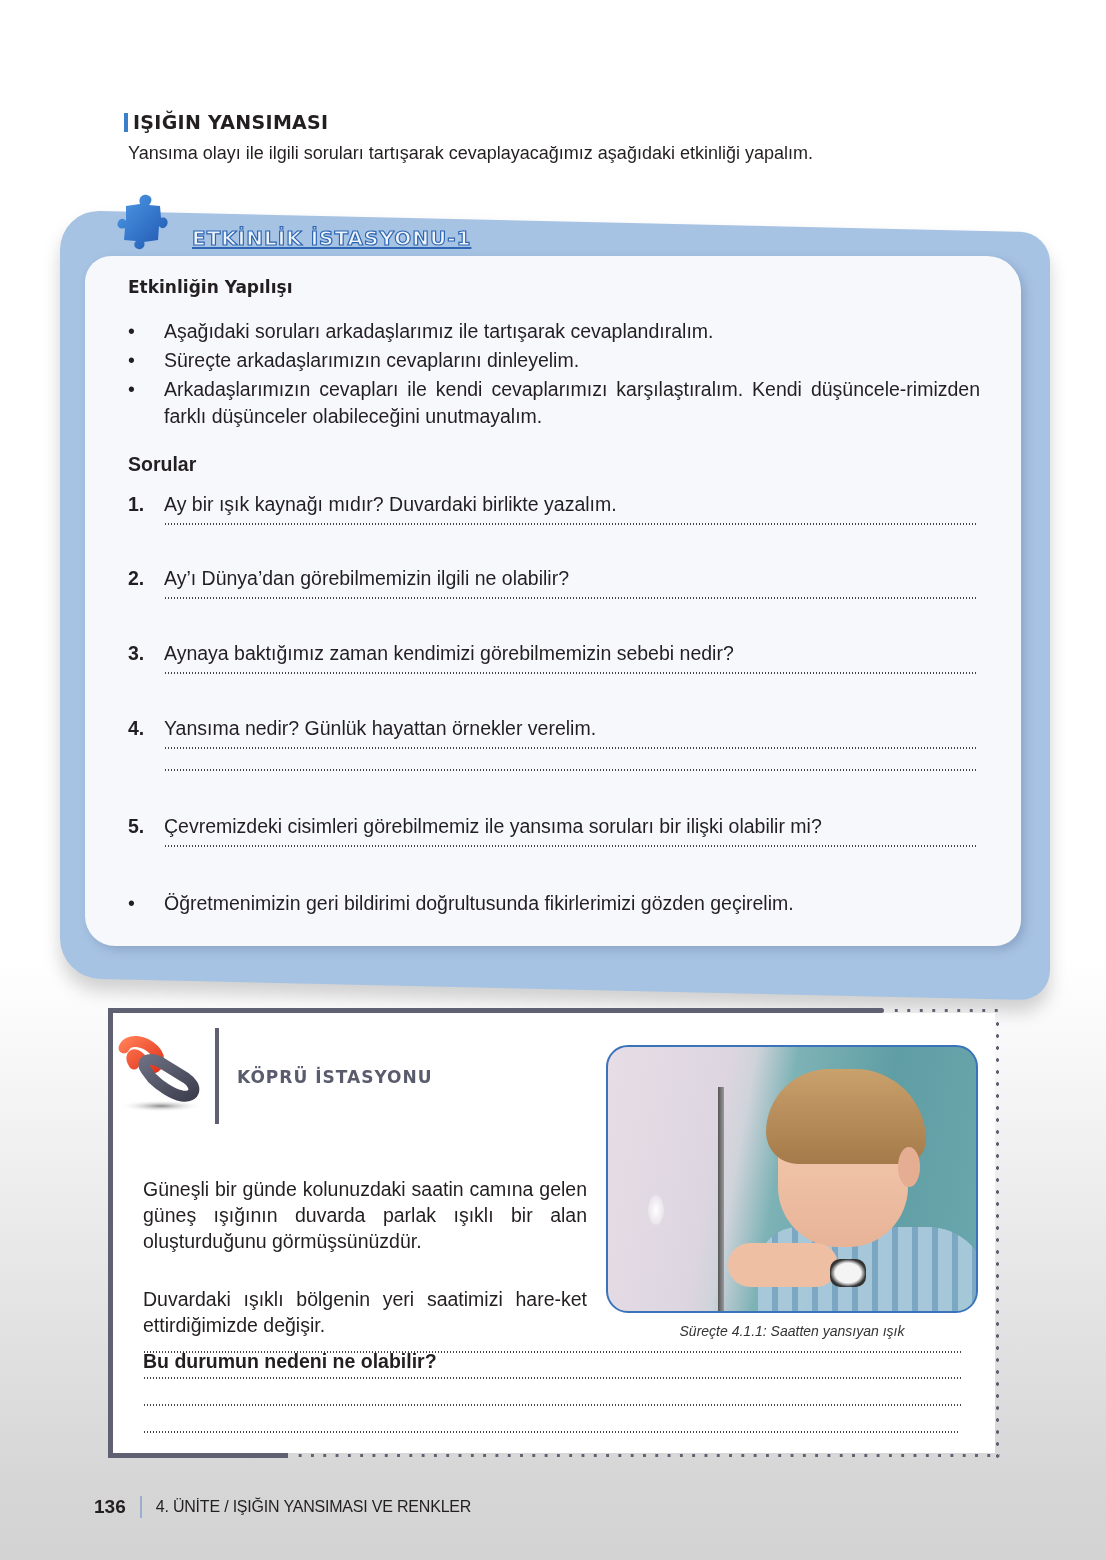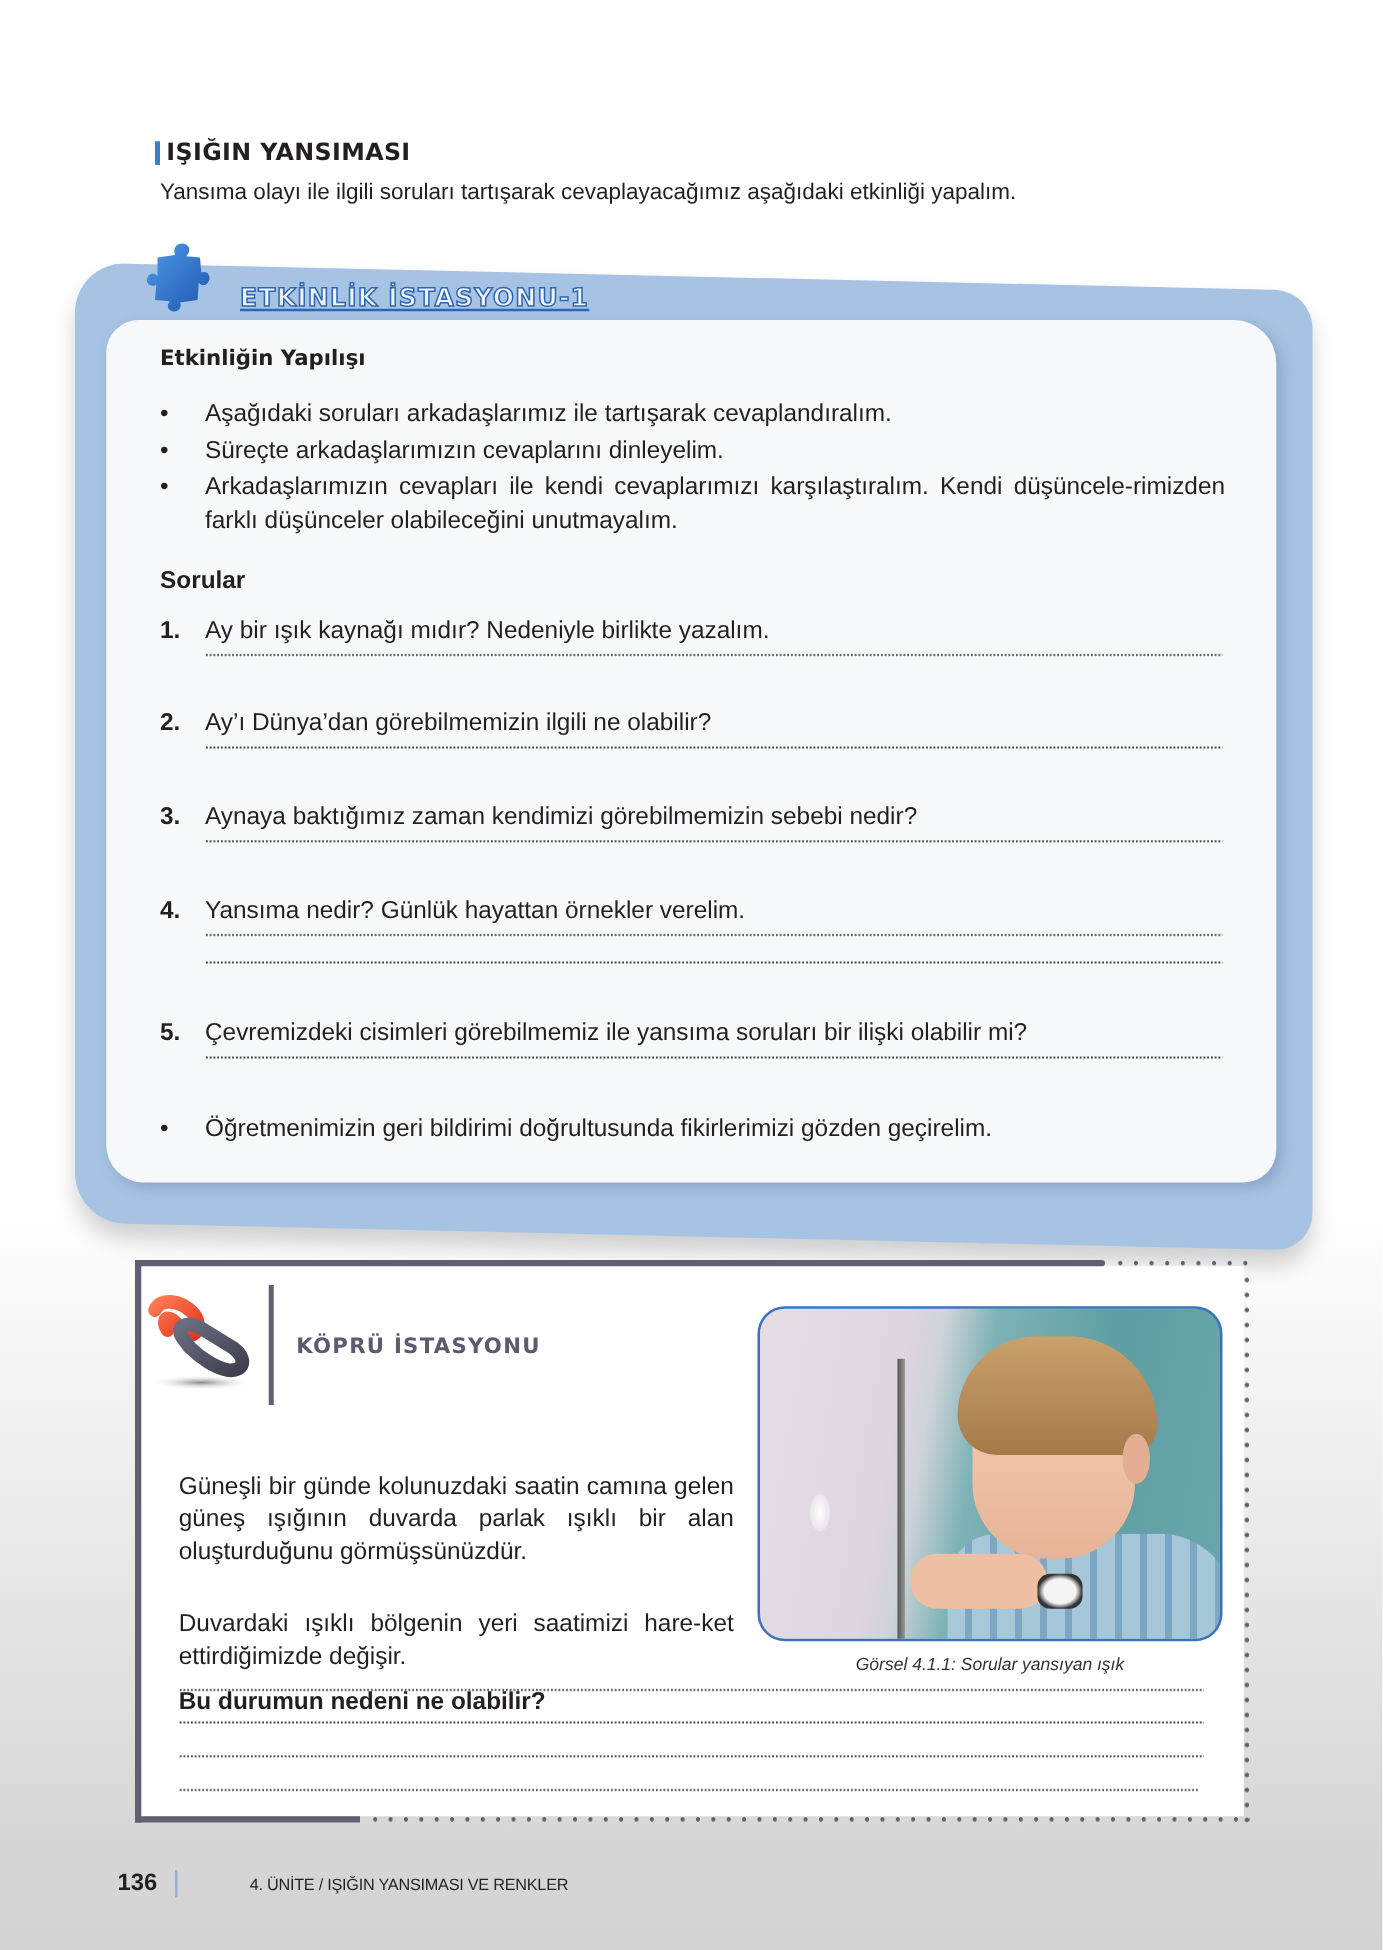--- a/index.html
+++ b/index.html
@@ -154,21 +154,21 @@
     font-style: italic; font-size: 14px; color: #333;
   }
   .bridge-answer { position: absolute; left: 143px; width: 820px; height: 2px;
     background-image: radial-gradient(circle, #444 0.7px, transparent 0.9px);
     background-size: 3px 2px; background-repeat: repeat-x; }
 
   
   .footer { position: absolute; left: 94px; top: 1496px; display: flex; align-items: center; font-size: 18px; color: #231f20; white-space: nowrap; }
   .footer .page-num { font-weight: bold; font-size: 19px; }
   .footer .sep { width: 2px; height: 22px; background: #9aaed0; margin: 0 14px 0 14px; }
-  .footer .unit { font-size: 13px; letter-spacing: -0.2px; margin-left: 44px; }
+  .footer .unit { font-size: 16px; letter-spacing: -0.2px; }
 </style>
 </head>
 <body>
 
 <div class="sec-head">
   <div class="sec-title">
     <span class="bar"></span>
     <span>IŞIĞIN YANSIMASI</span>
   </div>
 </div>
@@ -201,21 +201,21 @@
   </div>
   <div class="bullet" style="text-align: justify;">
     <span class="dot">•</span>
     <span>Arkadaşlarımızın cevapları ile kendi cevaplarımızı karşılaştıralım. Kendi düşüncele-rimizden farklı düşünceler olabileceğini unutmayalım.</span>
   </div>
 </div>
 
 <div class="questions-head">Sorular</div>
 
 <div class="question" style="top:491px;">
-  <div class="q-line"><span class="q-num">1.</span><span>Ay bir ışık kaynağı mıdır? Nedeniyle birlikte yazalım.</span></div>
+  <div class="q-line"><span class="q-num">1.</span><span>Ay bir ışık kaynağı mıdır? Duvardaki birlikte yazalım.</span></div>
   <div class="answer-line"></div>
 </div>
 <div class="question" style="top:565px;">
   <div class="q-line"><span class="q-num">2.</span><span>Ay’ı Dünya’dan görebilmemizin ilgili ne olabilir?</span></div>
   <div class="answer-line"></div>
 </div>
 <div class="question" style="top:640px;">
   <div class="q-line"><span class="q-num">3.</span><span>Aynaya baktığımız zaman kendimizi görebilmemizin sebebi nedir?</span></div>
   <div class="answer-line"></div>
 </div>
@@ -275,21 +275,21 @@
 <div class="photo">
   <div class="wall-edge"></div>
   <div class="glare"></div>
   <div class="shirt"></div>
   <div class="face"></div>
   <div class="hair"></div>
   <div class="ear"></div>
   <div class="hand"></div>
   <div class="watch"></div>
 </div>
-<div class="caption">Görsel 4.1.1: Sorular yansıyan ışık</div>
+<div class="caption">Süreçte 4.1.1: Saatten yansıyan ışık</div>
 
 <div class="bridge-answer" style="top:1351px;"></div>
 <div class="bridge-answer" style="top:1377px;"></div>
 <div class="bridge-answer" style="top:1404px;"></div>
 <div class="bridge-answer" style="top:1431px; width:816px;"></div>
 
 <div class="footer">
   <span class="page-num">136</span>
   <span class="sep"></span>
   <span class="unit">4. ÜNİTE / IŞIĞIN YANSIMASI VE RENKLER</span>

